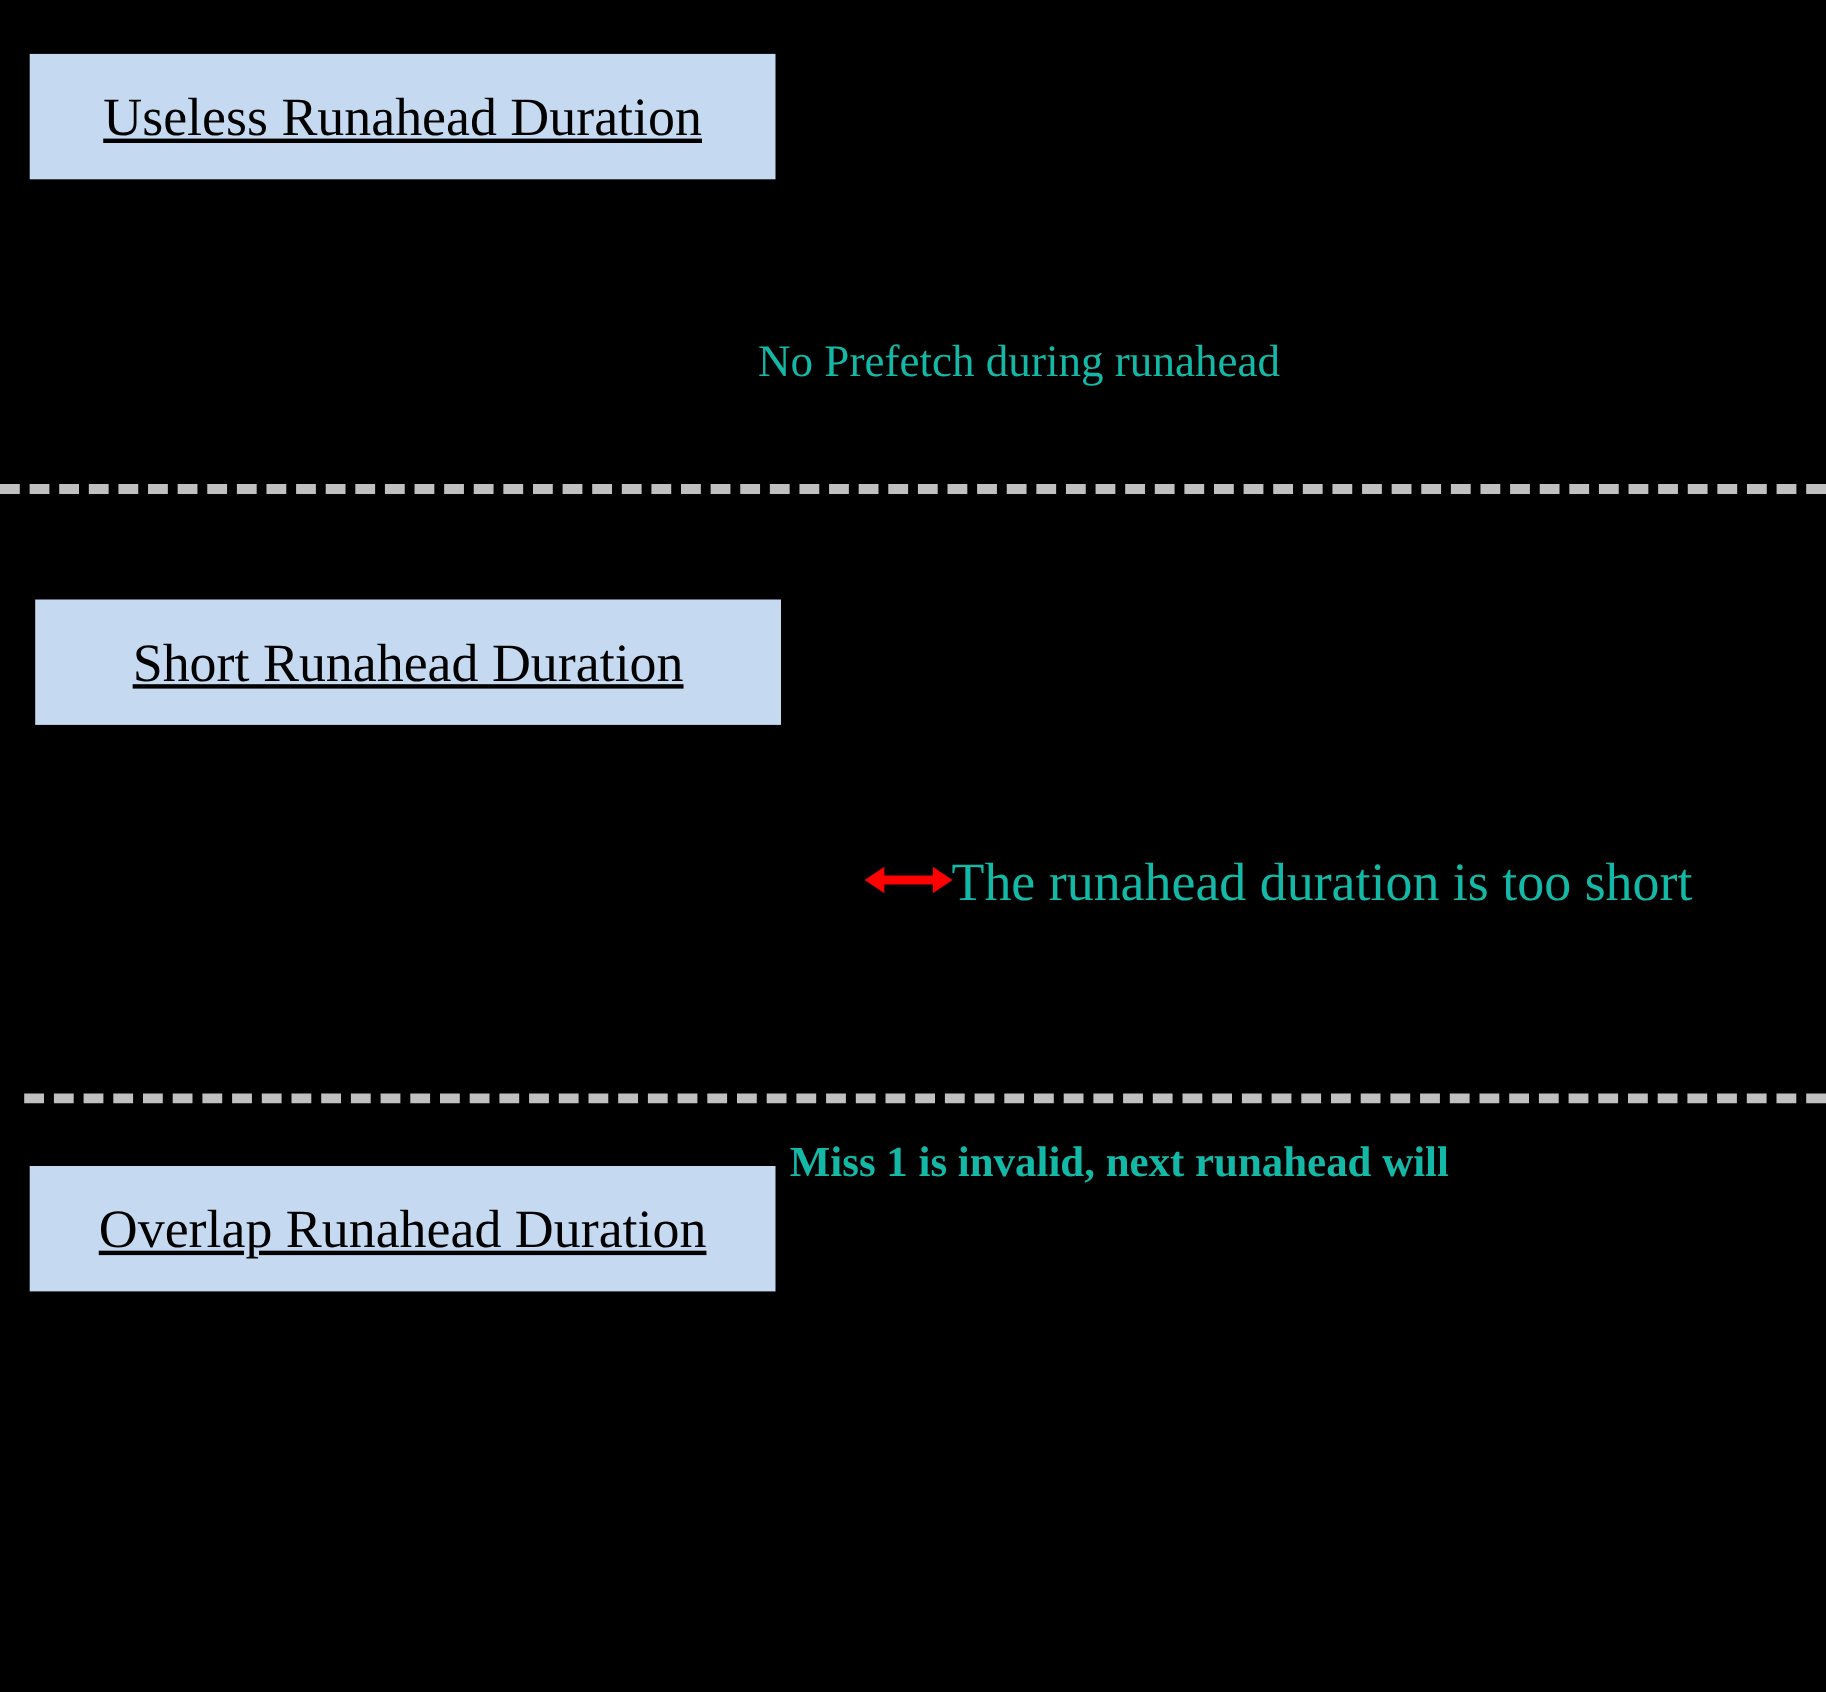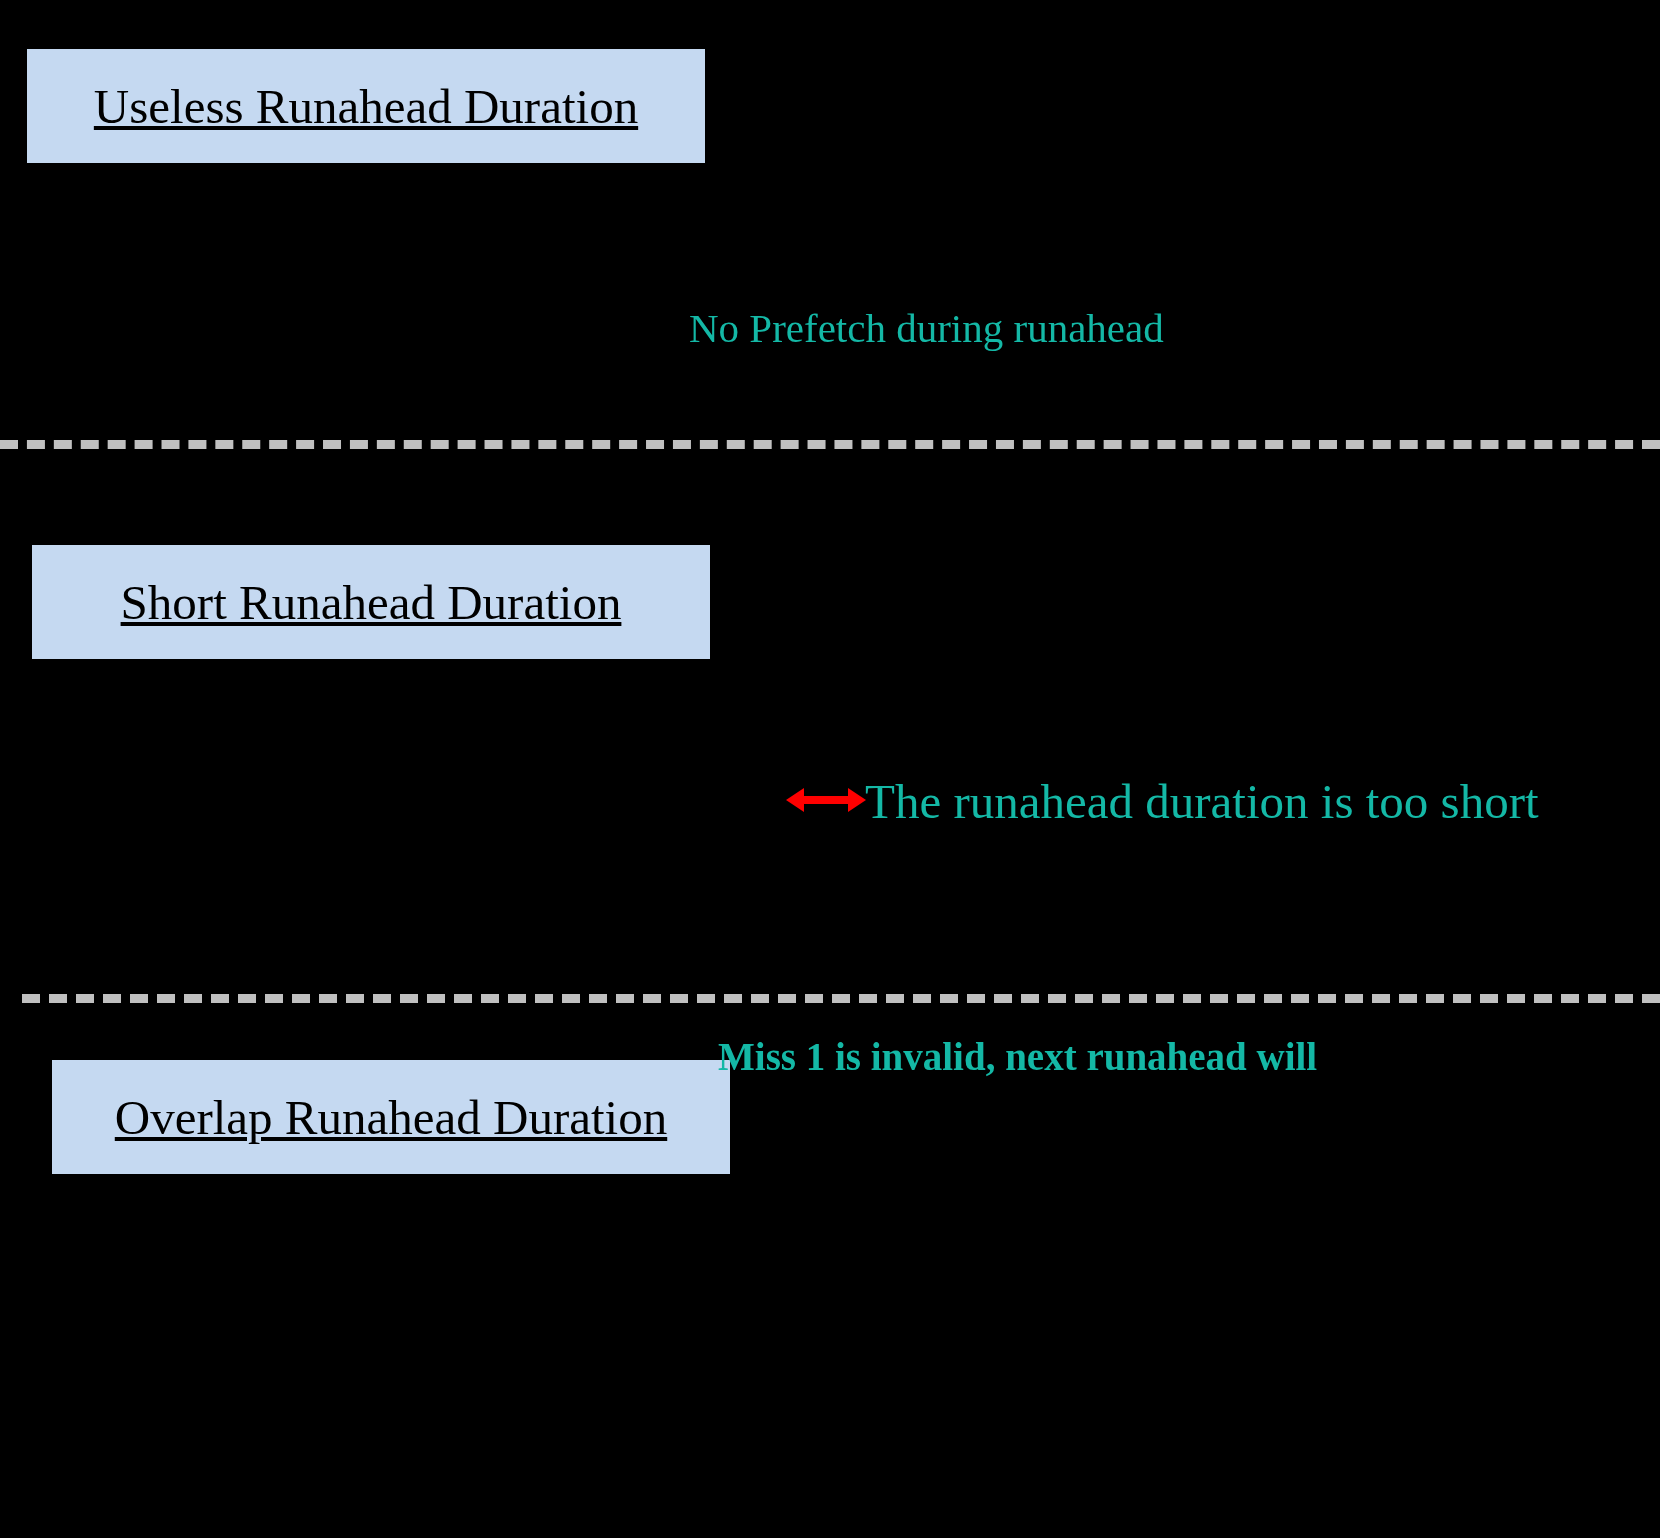--- a/index.html
+++ b/index.html
@@ -34,21 +34,21 @@
     text-decoration: underline;
   }
   .label-box .box-text {
     font-size: 49px;
     line-height: 1;
     color: #000000;
   }
 
   #box-useless { left: 27px;  top: 49px;   width: 678px; height: 114px; }
   #box-short   { left: 32px;  top: 545px;  width: 678px; height: 114px; }
-  #box-overlap { left: 27px;  top: 1060px; width: 678px; height: 114px; margin-left: 25px; }
+  #box-overlap { left: 27px;  top: 1060px; width: 678px; height: 114px; }
 
   
   .divider {
     position: absolute;
     height: 0;
     border-top: 9px dashed #c0c0c0;
   }
   #divider-top    { left: 0px;  top: 440px; width: 1660px; }
   #divider-bottom { left: 22px; top: 994px; width: 1638px; }
 

